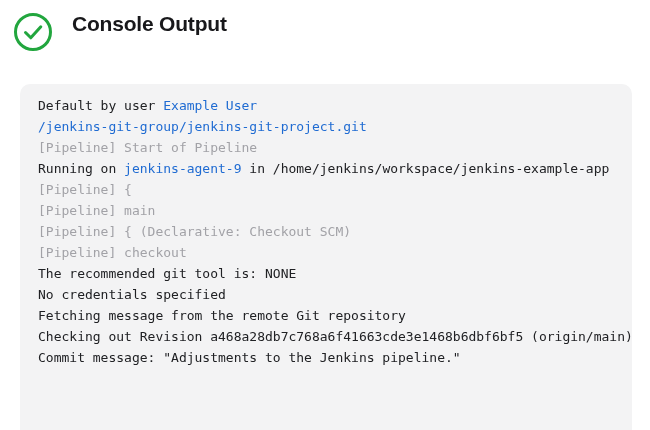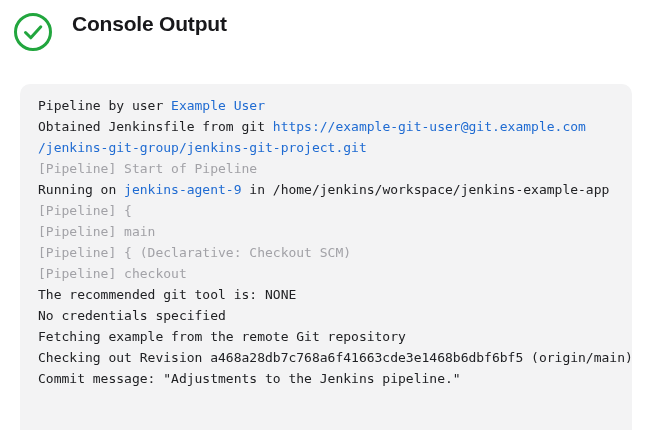--- a/index.html
+++ b/index.html
@@ -52,27 +52,26 @@
   <span class="status-icon">
     <svg width="40" height="40" viewBox="0 0 40 40" fill="none">
       <circle cx="20" cy="20" r="17.5" stroke="#22a63e" stroke-width="3" fill="none"></circle>
       <path d="M12.5 20.5 L17.8 25.8 L27.8 14.8" stroke="#22a63e" stroke-width="3" fill="none" stroke-linecap="round" stroke-linejoin="round"></path>
     </svg>
   </span>
   <h1 class="page-title">Console Output</h1>
 </header>
 
 <div class="console-box">
-    <div class="console-line"><span class="seg-plain">Pipeline by user </span><a class="seg-link" href="#">Example User</a></div>
-    <div class="console-line"><span class="seg-plain">Obtained Jenkinsfile from git </span><a class="seg-link" href="#">https://example-git-user@git.example.com</a></div>
+    <div class="console-line"><span class="seg-plain">Default by user </span><a class="seg-link" href="#">Example User</a></div>
     <div class="console-line"><a class="seg-link" href="#">/jenkins-git-group/jenkins-git-project.git</a></div>
     <div class="console-line"><span class="seg-muted">[Pipeline] Start of Pipeline</span></div>
     <div class="console-line"><span class="seg-plain">Running on </span><a class="seg-link" href="#">jenkins-agent-9</a><span class="seg-plain"> in /home/jenkins/workspace/jenkins-example-app</span></div>
     <div class="console-line"><span class="seg-muted">[Pipeline] {</span></div>
     <div class="console-line"><span class="seg-muted">[Pipeline] main</span></div>
     <div class="console-line"><span class="seg-muted">[Pipeline] { (Declarative: Checkout SCM)</span></div>
     <div class="console-line"><span class="seg-muted">[Pipeline] checkout</span></div>
     <div class="console-line"><span class="seg-plain">The recommended git tool is: NONE</span></div>
     <div class="console-line"><span class="seg-plain">No credentials specified</span></div>
-    <div class="console-line"><span class="seg-plain">Fetching example from the remote Git repository</span></div>
+    <div class="console-line"><span class="seg-plain">Fetching message from the remote Git repository</span></div>
     <div class="console-line"><span class="seg-plain">Checking out Revision a468a28db7c768a6f41663cde3e1468b6dbf6bf5 (origin/main)</span></div>
     <div class="console-line"><span class="seg-plain">Commit message: "Adjustments to the Jenkins pipeline."</span></div>
   </div>
 
 </body></html>

